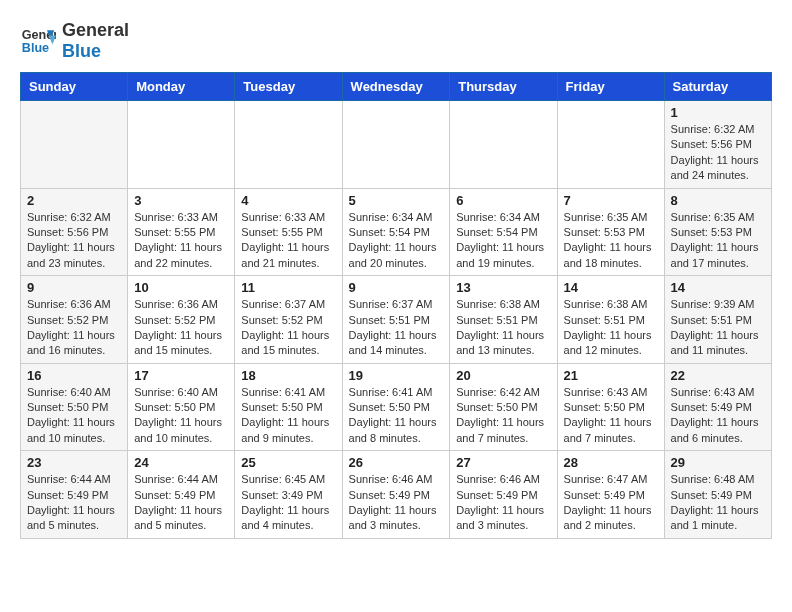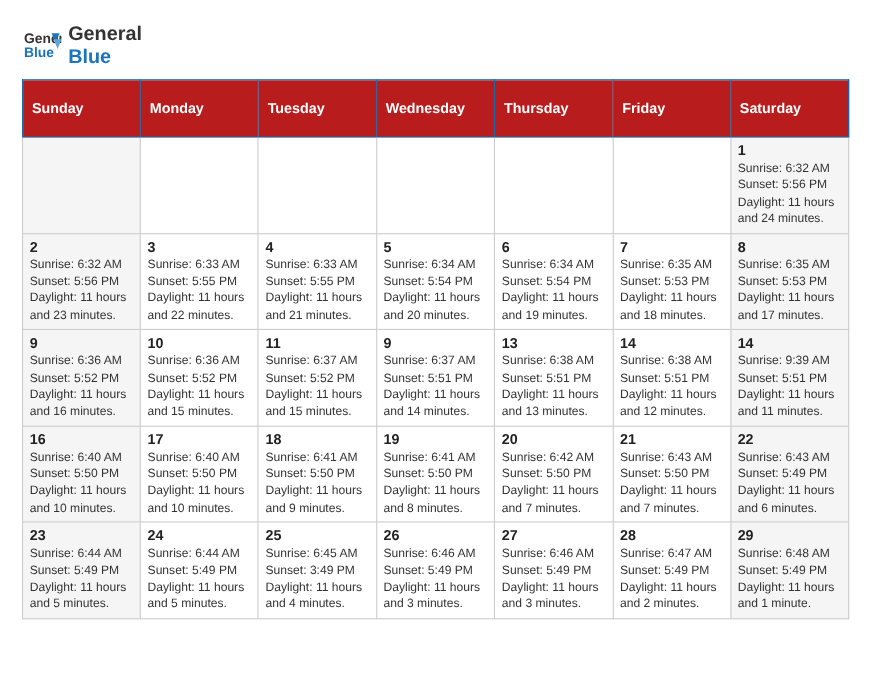--- a/index.html
+++ b/index.html
@@ -36,24 +36,24 @@
     .location {
       font-size: 16px;
       color: #555;
     }
     .calendar {
       width: 100%;
       border-collapse: collapse;
       border: 1px solid #ccc;
     }
     .calendar th {
-      background-color: #b91c1c;
+      background-color: #1d4ed8;
       color: #fff;
       text-align: left;
-      padding: 18px 8px;
+      padding: 6px 8px;
       font-size: 13px;
       font-weight: bold;
       border: 1px solid #1a6aaa;
     }
     .calendar td {
       border: 1px solid #ccc;
       vertical-align: top;
       padding: 4px 6px;
       width: 108px;
       min-height: 80px;

